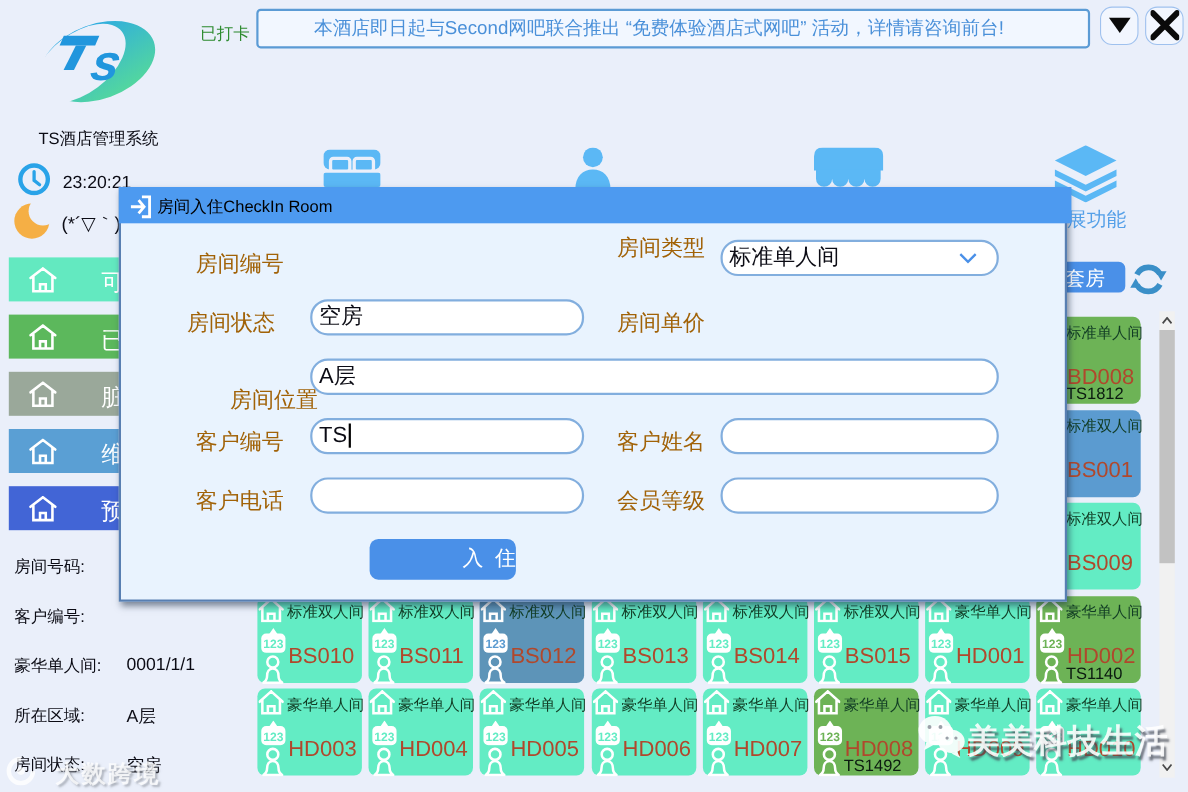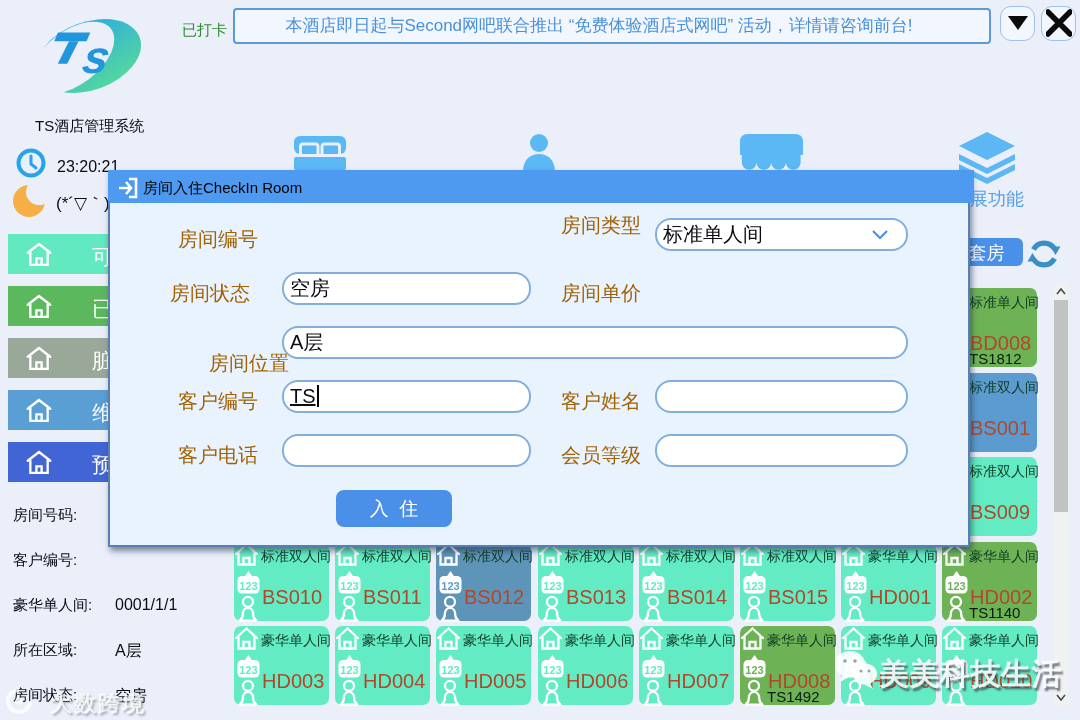--- a/index.html
+++ b/index.html
@@ -51,22 +51,22 @@
 
   
   #dialog { left:108px; top:170px; width:862px; height:377px; background:#e9f3fe;
     border:2px solid #587fb2; box-shadow:2px 4px 6px rgba(30,45,70,0.55); }
   #dtitle { left:-2px; top:-2px; width:866px; height:33px; background:#4d9af0; color:#000000; }
   #dtitle span { position:absolute; left:35px; top:9px; font-size:15px; }
   #dtitle svg { position:absolute; left:9px; top:7px; }
   .dlbl { font-size:20px; color:#a16207; }
   .dinput { height:33px; background:#fff; border:2px solid #82aede; border-radius:16px;
     font-size:20px; color:#0b0b14; line-height:29px; padding-left:6px; }
-  .dbtn { width:116px; height:37px; background:#4a90e8; border-radius:8px; color:#fff;
-    font-size:19px; text-align:center; line-height:37px; }
+  .dbtn { width:133px; height:37px; background:#4a90e8; border-radius:8px; color:#fff;
+    font-size:19px; text-align:right; line-height:37px; }
 
   
   #wm1 { left:50px; top:689px; font-size:22px; font-weight:bold; color:rgba(255,255,255,0.78);
     text-shadow:2px 2px 2px rgba(120,125,135,0.55); letter-spacing:2px; white-space:nowrap; }
   #wm2 { left:879px; top:654px; font-size:30px; font-weight:bold; color:rgba(255,255,255,0.88);
     text-shadow:2px 3px 2px rgba(70,75,85,0.75); letter-spacing:0.5px; white-space:nowrap; }
 </style>
 </head>
 <body>
 
@@ -516,21 +516,21 @@
     </svg>
 
   <div class="abs dlbl" style="left:60px; top:108px;">房间状态</div>
   <div class="abs dinput" style="left:172px; top:100px; width:249px;">空房</div>
   <div class="abs dlbl" style="left:451px; top:108px;">房间单价</div>
 
   <div class="abs dlbl" style="left:68px; top:178px;margin-left:31px;">房间位置</div>
   <div class="abs dinput" style="left:172px; top:154px; width:626px;">A层</div>
 
   <div class="abs dlbl" style="left:68px; top:216px;">客户编号</div>
-  <div class="abs dinput" style="left:172px; top:208px; width:249px;text-decoration:underline;">TS<span style="border-left:2px solid #000; margin-left:1px;">​</span></div>
+  <div class="abs dinput" style="left:172px; top:208px; width:249px;">TS<span style="border-left:2px solid #000; margin-left:1px;">​</span></div>
   <div class="abs dlbl" style="left:451px; top:216px;">客户姓名</div>
   <div class="abs dinput" style="left:545px; top:208px; width:253px;"></div>
 
   <div class="abs dlbl" style="left:68px; top:270px;">客户电话</div>
   <div class="abs dinput" style="left:172px; top:262px; width:249px;"></div>
   <div class="abs dlbl" style="left:451px; top:270px;">会员等级</div>
   <div class="abs dinput" style="left:545px; top:262px; width:253px;"></div>
 
   <div class="abs dbtn" style="left:226px; top:318px;">入&nbsp;&nbsp;住</div>
 </div>

